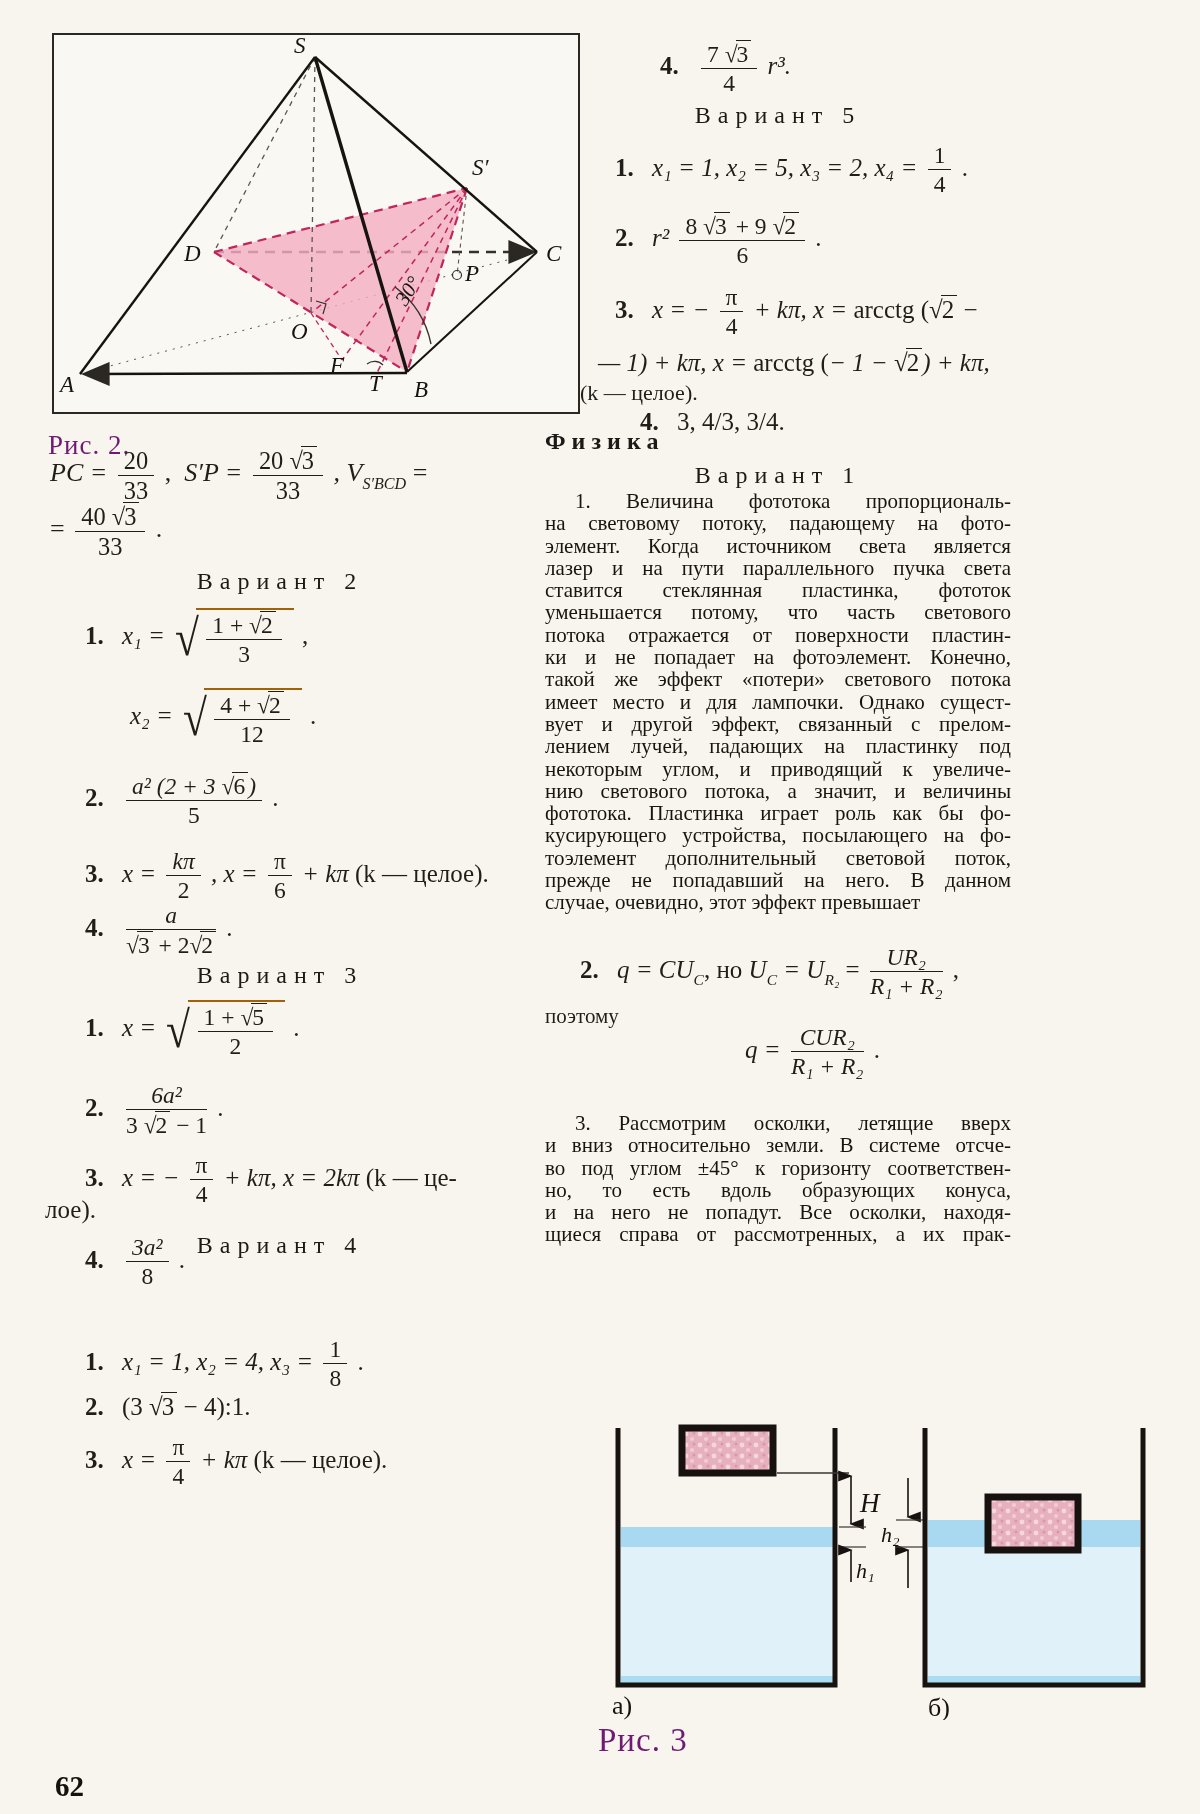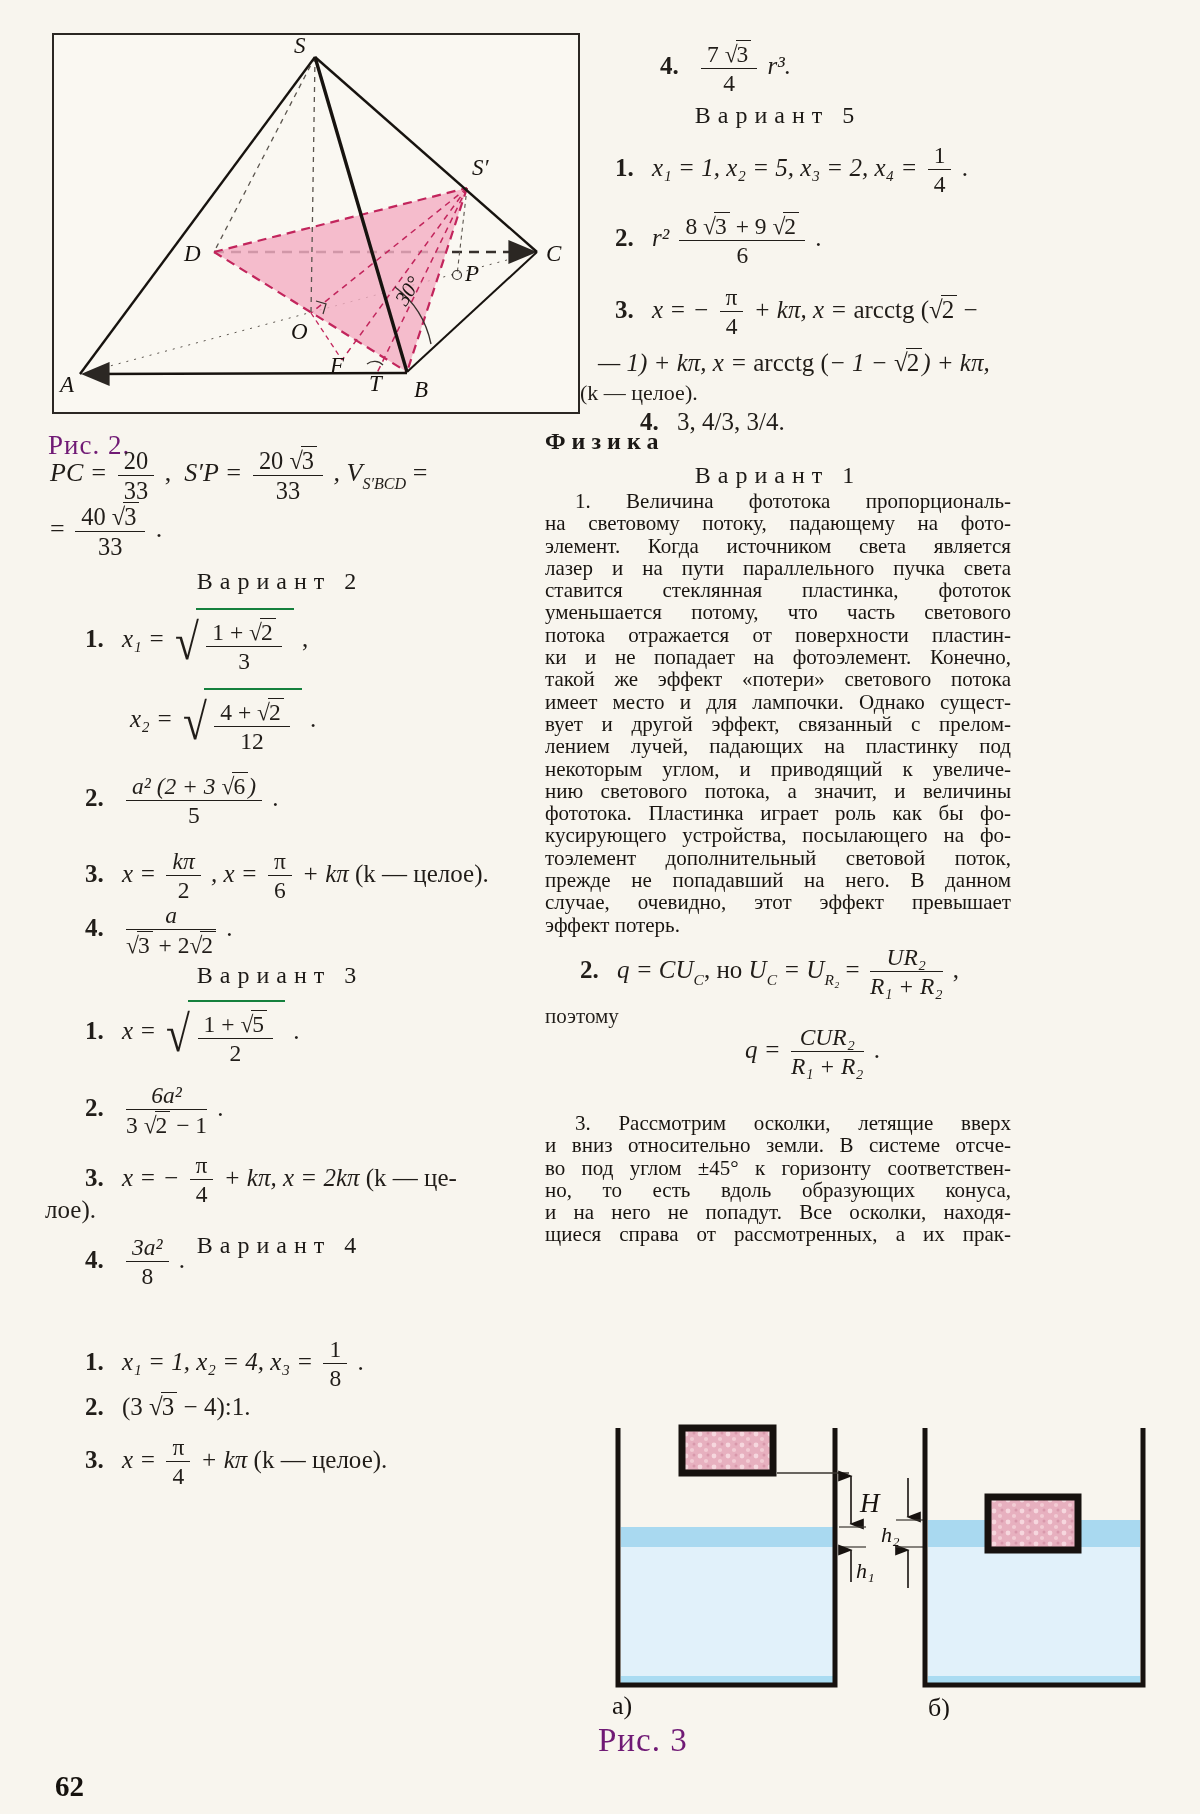--- a/index.html
+++ b/index.html
@@ -16,21 +16,21 @@
   .rm{font-style:normal;}
   .frac{display:inline-block;text-align:center;vertical-align:middle;line-height:1.12;font-size:0.94em;margin:0 4px;}
   .frac .num{display:block;border-bottom:1.7px solid #211d19;padding:0 6px 1px;}
   .frac .den{display:block;padding-top:1px;}
   .sq{white-space:nowrap;display:inline-block;}
   .sq .s::before{content:"\221A";font-style:normal;letter-spacing:-2px;}
   .sq .r{border-top:1.7px solid #211d19;padding:0 3px 0 1px;display:inline-block;}
   .bigsq{display:inline-block;white-space:nowrap;vertical-align:middle;margin:0 2px;}
   .bigsq > .s::before{content:"\221A";font-style:normal;}
   .bigsq > .s{display:inline-block;font-size:2.05em;vertical-align:middle;margin-right:-5px;transform:scaleX(.85);}
-  .bigsq > .r{display:inline-block;border-top:2px solid #15803d;vertical-align:middle;padding:8px 8px 0 6px;}
+  .bigsq > .r{display:inline-block;border-top:2px solid #a16207;vertical-align:middle;padding:1px 8px 0 6px;}
   sub.m{font-size:0.62em;vertical-align:-0.45em;letter-spacing:0;}
   
   .vtitle{position:absolute;text-align:center;font-size:24px;letter-spacing:7px;color:#1c1916;}
   .sechead{position:absolute;font-size:24px;font-weight:bold;letter-spacing:6px;color:#1c1916;}
   
   .para{position:absolute;width:466px;font-size:21px;line-height:22.3px;color:#181410;}
   .para .ln{text-align:justify;text-align-last:justify;}
   .para .ln:first-child{text-indent:30px;}
   .para.endpara .ln:last-child{text-align-last:auto;}
   .pagenum{position:absolute;font-size:29px;font-weight:bold;color:#15110d;}
@@ -239,21 +239,20 @@
       <div class="ln">имеет место и для лампочки. Однако сущест-</div>
       <div class="ln">вует и другой эффект, связанный с прелом-</div>
       <div class="ln">лением  лучей,  падающих  на  пластинку  под</div>
       <div class="ln">некоторым углом, и приводящий к увеличе-</div>
       <div class="ln">нию светового потока, а значит, и величины</div>
       <div class="ln">фототока.  Пластинка  играет роль как бы фо-</div>
       <div class="ln">кусирующего устройства, посылающего на фо-</div>
       <div class="ln">тоэлемент дополнительный  световой  поток,</div>
       <div class="ln">прежде  не  попадавший  на  него.  В  данном</div>
       <div class="ln">случае,  очевидно,  этот  эффект  превышает</div>
-      <div class="ln">эффект потерь.</div>
     </div>
 
   <div class="fl" style="left:580px;top:944px;">
     <span class="no">2.</span>
     <span class="it">q = CU</span><sub class="m it">C</sub><span class="rm">, но </span><span class="it">U</span><sub class="m it">C</sub><span class="it"> = U</span><sub class="m it">R₂</sub><span class="rm"> =</span>
     <span class="frac"><span class="num it">UR₂</span><span class="den it">R₁ + R₂</span></span>
     <span class="rm">,</span>
   </div>
   <div class="fl" style="left:545px;top:1004px;font-size:21px;">
     <span class="rm">поэтому</span>

